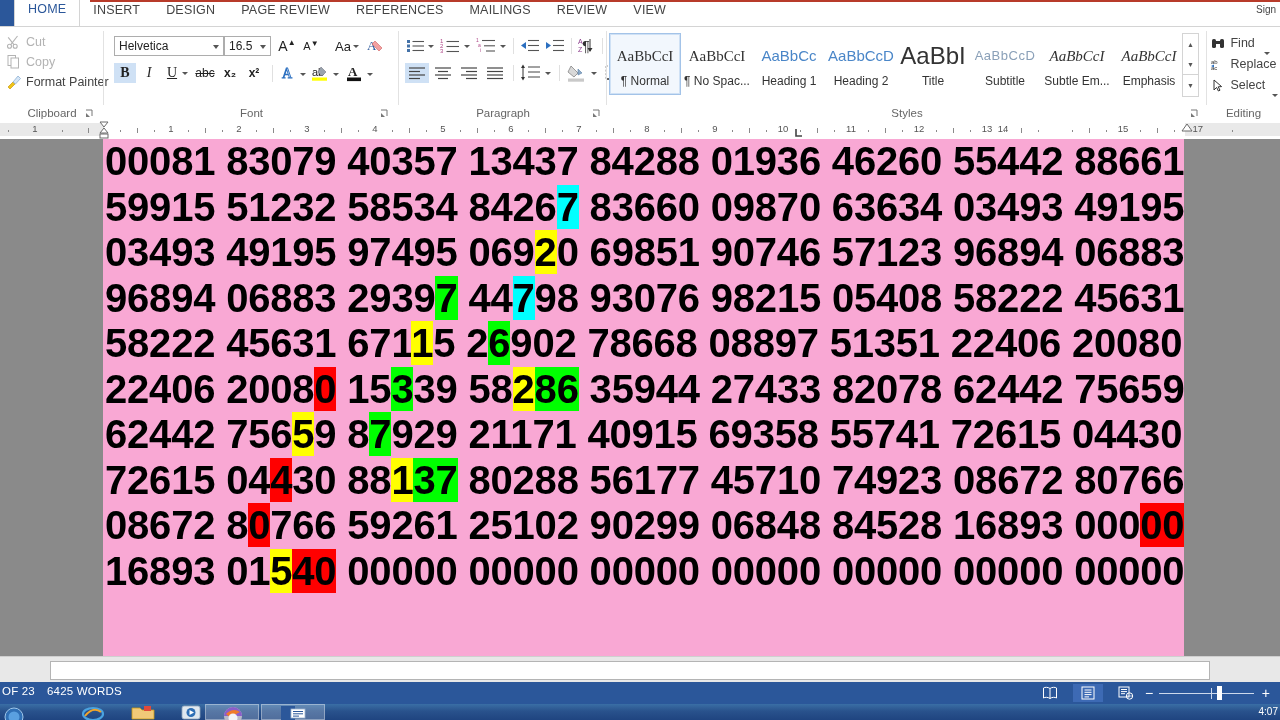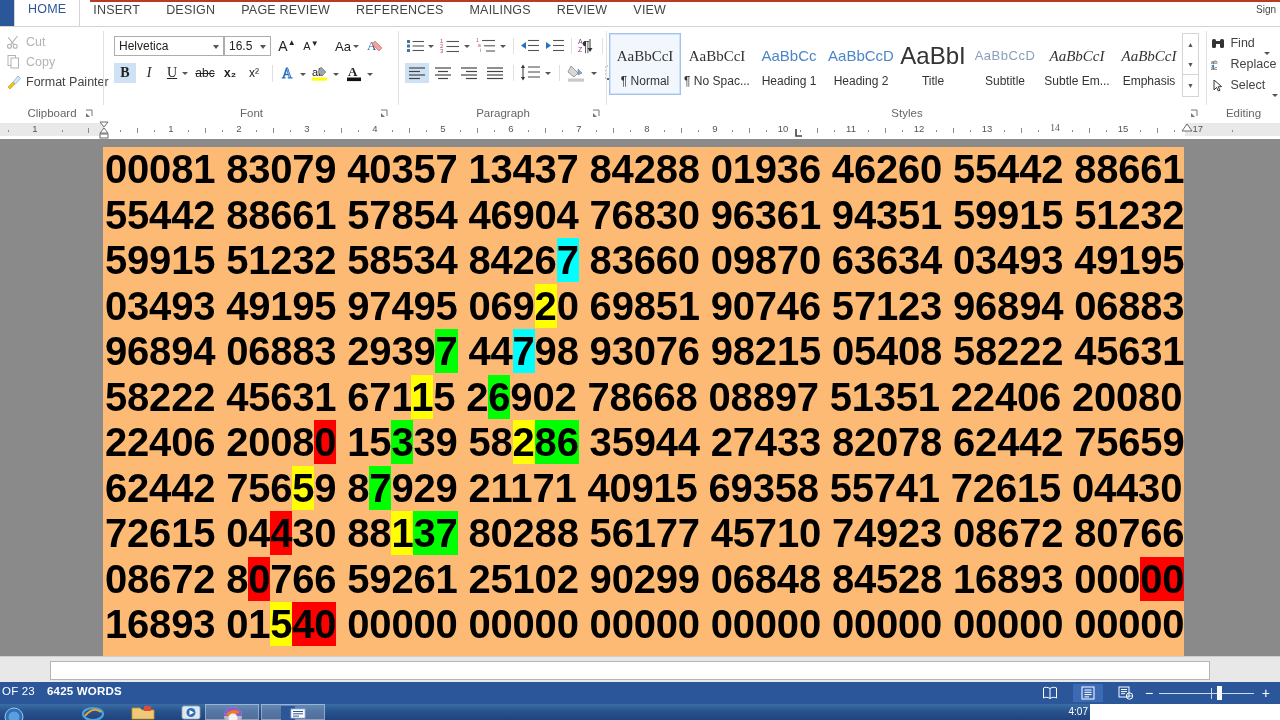--- a/index.html
+++ b/index.html
@@ -78,52 +78,52 @@
   
   .ruler{position:absolute;left:0;top:120px;width:1280px;height:19px;background:#fff;
          border-bottom:1px solid #dcdcdc;overflow:hidden;}
   .ruler .zone{position:absolute;top:3px;height:13px;background:#e9e9e9;}
   .ruler .white{position:absolute;top:3px;height:13px;background:#fff;border-left:1px solid #d6d6d6;border-right:1px solid #d6d6d6;}
   .rnum{position:absolute;top:3px;font-size:9.5px;color:#555;transform:translateX(-50%);}
   .rtick{position:absolute;background:#8a8a8a;}
 
   
   .docarea{position:absolute;left:0;top:139px;width:1280px;height:517px;background:#8a8a8a;overflow:hidden;}
-  .page{position:absolute;left:103px;top:8px;width:1081px;min-height:517px;background:#fdba74;}
+  .page{position:absolute;left:103px;top:0;width:1081px;min-height:517px;background:#f9a8d4;}
   .numline{
     font-family:"Liberation Sans","DejaVu Sans",sans-serif;
     font-weight:bold;font-size:40px;line-height:45.5px;color:#000;
     white-space:pre;letter-spacing:-0.2px;padding-left:2px;
   }
   .hl{padding:0;}
   .hl-y{background:#ffff00;}
   .hl-g{background:#00ff00;}
   .hl-c{background:#00ffff;}
   .hl-r{background:#ff0000;}
 
   
   .hscroll{position:absolute;left:0;top:656px;width:1280px;height:26px;background:#e8e8e8;
            border-top:1px solid #cfcfcf;}
   .hthumb{position:absolute;left:50px;top:4px;width:1158px;height:17px;background:#fff;border:1px solid #b4b4b4;}
 
   
   .status{position:absolute;left:0;top:682px;width:1280px;height:22px;background:#2b579a;color:#fff;}
   .st-l{position:absolute;left:2px;top:3px;font-size:11.5px;letter-spacing:.2px;}
-  .st-words{position:absolute;left:47px;top:3px;font-size:11.5px;letter-spacing:.2px;font-weight:bold;}
+  .st-words{position:absolute;left:47px;top:3px;font-size:11.5px;letter-spacing:.2px;}
   .viewbtn{position:absolute;top:2px;width:30px;height:18px;display:flex;align-items:center;justify-content:center;}
   .viewbtn.act{background:#3d6ab4;}
   .zoomwrap{position:absolute;right:10px;top:2px;width:125px;height:18px;}
   .zline{position:absolute;left:14px;top:9px;width:95px;height:1px;background:#cdd9ec;}
   .zmid{position:absolute;left:66px;top:4px;width:1px;height:11px;background:#cdd9ec;}
   .zthumb{position:absolute;left:72px;top:2px;width:5px;height:14px;background:#fff;}
   .zm{position:absolute;left:0;top:1px;font-size:14px;color:#fff;line-height:16px;}
   .zp{position:absolute;right:0;top:1px;font-size:14px;color:#fff;line-height:16px;}
 
   
-  .taskbar{position:absolute;left:0;top:704px;width:1090px;height:16px;
+  .taskbar{position:absolute;left:0;top:704px;width:1280px;height:16px;
            background:linear-gradient(180deg,#3a6ea5 0%,#29528c 45%,#1f4480 100%);}
   .tb-start{position:absolute;left:0;top:0;width:32px;height:16px;}
   .tb-item{position:absolute;top:0;width:52px;height:16px;}
   .tb-item.pressed{background:rgba(255,255,255,.22);border:1px solid rgba(255,255,255,.35);box-sizing:border-box;}
   .tray{position:absolute;right:2px;top:0;font-size:10px;color:#fff;line-height:16px;}
 </style>
 </head>
 <body>
 
 <div class="app">
@@ -230,21 +230,21 @@
       </div>
       <div class="ic" style="left:78px;top:45px;">
         <span class="arrow-sm" style="left:0;top:0;"></span>
       </div>
       <div class="ic ic-btn" style="left:88px;top:36px;width:26px;height:20px;text-decoration:line-through;font-size:12px;">
         <span>abc</span>
       </div>
       <div class="ic ic-btn" style="left:115px;top:36px;width:22px;height:20px;font-size:12px;font-weight:bold;">
         <span>x₂</span>
       </div>
-      <div class="ic ic-btn" style="left:139px;top:36px;width:22px;height:20px;font-size:12px;font-weight:normal;">
+      <div class="ic ic-btn" style="left:139px;top:36px;width:22px;height:20px;font-size:12px;font-weight:bold;">
         <span>x²</span>
       </div>
       <div class="vsep" style="left:168px;top:38px;height:17px;"></div>
       <div class="ic" style="left:175px;top:37px;width:20px;height:18px;">
         <svg width="20" height="18" viewBox="0 0 20 18">
             <text x="3" y="14" font-family="Liberation Serif, serif" font-size="14" fill="none" stroke="#2b6fc0" stroke-width=".9">A</text>
           </svg>
       </div>
       <div class="ic" style="left:196px;top:46px;">
           <span class="arrow-sm" style="left:0;top:0;"></span>
@@ -598,21 +598,21 @@
         <div class="rtick" style="left: 817px; top: 8px; width: 1px; height: 5px;"></div>
         <div class="rtick" style="left: 834px; top: 10px; width: 1px; height: 2px;"></div>
         <div class="rnum" style="left: 919px;">12</div>
         <div class="rtick" style="left: 868px; top: 10px; width: 1px; height: 2px;"></div>
         <div class="rtick" style="left: 885px; top: 8px; width: 1px; height: 5px;"></div>
         <div class="rtick" style="left: 902px; top: 10px; width: 1px; height: 2px;"></div>
         <div class="rnum" style="left: 987px;">13</div>
         <div class="rtick" style="left: 936px; top: 10px; width: 1px; height: 2px;"></div>
         <div class="rtick" style="left: 953px; top: 8px; width: 1px; height: 5px;"></div>
         <div class="rtick" style="left: 970px; top: 10px; width: 1px; height: 2px;"></div>
-        <div class="rnum" style="left: 1055px; font-family: Liberation Serif, serif;">14</div>
+        <div class="rnum" style="left: 1003px;">14</div>
         <div class="rtick" style="left: 1004px; top: 10px; width: 1px; height: 2px;"></div>
         <div class="rtick" style="left: 1021px; top: 8px; width: 1px; height: 5px;"></div>
         <div class="rtick" style="left: 1038px; top: 10px; width: 1px; height: 2px;"></div>
         <div class="rnum" style="left: 1123px;">15</div>
         <div class="rtick" style="left: 1072px; top: 10px; width: 1px; height: 2px;"></div>
         <div class="rtick" style="left: 1089px; top: 8px; width: 1px; height: 5px;"></div>
         <div class="rtick" style="left: 1106px; top: 10px; width: 1px; height: 2px;"></div>
         <div class="rtick" style="left: 1140px; top: 10px; width: 1px; height: 2px;"></div>
         <div class="rtick" style="left: 1157px; top: 8px; width: 1px; height: 5px;"></div>
         <div class="rtick" style="left: 1174px; top: 10px; width: 1px; height: 2px;"></div>
@@ -629,21 +629,20 @@
       <path d="M7 1 L12 8 L2 8 Z" fill="#fff" stroke="#6b6b6b" stroke-width="1"></path>
     </svg>
     <svg style="position:absolute;left:795px;top:8px;" width="10" height="10">
       <path d="M1 1 L1 8 L7 8" fill="none" stroke="#444" stroke-width="1.6"></path>
     </svg>
   </div>
 
   <div class="docarea">
     <div class="page" id="page">
         <div class="numline"><span>00081 83079 40357 13437 84288 01936 46260 55442 88661</span></div>
-        <div class="numline"><span>55442 88661 57854 46904 76830 96361 94351 59915 51232</span></div>
         <div class="numline"><span>59915 51232 58534 8426</span><span class="hl hl-c">7</span><span> 83660 09870 63634 03493 49195</span></div>
         <div class="numline"><span>03493 49195 97495 069</span><span class="hl hl-y">2</span><span>0 69851 90746 57123 96894 06883</span></div>
         <div class="numline"><span>96894 06883 2939</span><span class="hl hl-g">7</span><span> 44</span><span class="hl hl-c">7</span><span>98 93076 98215 05408 58222 45631</span></div>
         <div class="numline"><span>58222 45631 671</span><span class="hl hl-y">1</span><span>5 2</span><span class="hl hl-g">6</span><span>902 78668 08897 51351 22406 20080</span></div>
         <div class="numline"><span>22406 2008</span><span class="hl hl-r">0</span><span> 15</span><span class="hl hl-g">3</span><span>39 58</span><span class="hl hl-y">2</span><span class="hl hl-g">86</span><span> 35944 27433 82078 62442 75659</span></div>
         <div class="numline"><span>62442 756</span><span class="hl hl-y">5</span><span>9 8</span><span class="hl hl-g">7</span><span>929 21171 40915 69358 55741 72615 04430</span></div>
         <div class="numline"><span>72615 04</span><span class="hl hl-r">4</span><span>30 88</span><span class="hl hl-y">1</span><span class="hl hl-g">37</span><span> 80288 56177 45710 74923 08672 80766</span></div>
         <div class="numline"><span>08672 8</span><span class="hl hl-r">0</span><span>766 59261 25102 90299 06848 84528 16893 000</span><span class="hl hl-r">00</span></div>
         <div class="numline"><span>16893 01</span><span class="hl hl-y">5</span><span class="hl hl-r">40</span><span> 00000 00000 00000 00000 00000 00000 00000</span></div>
       </div>

